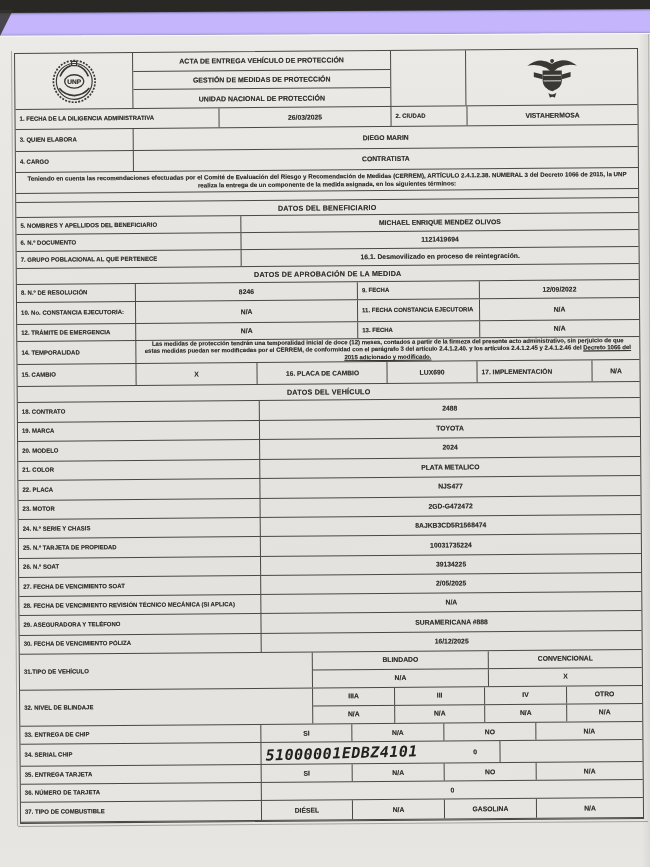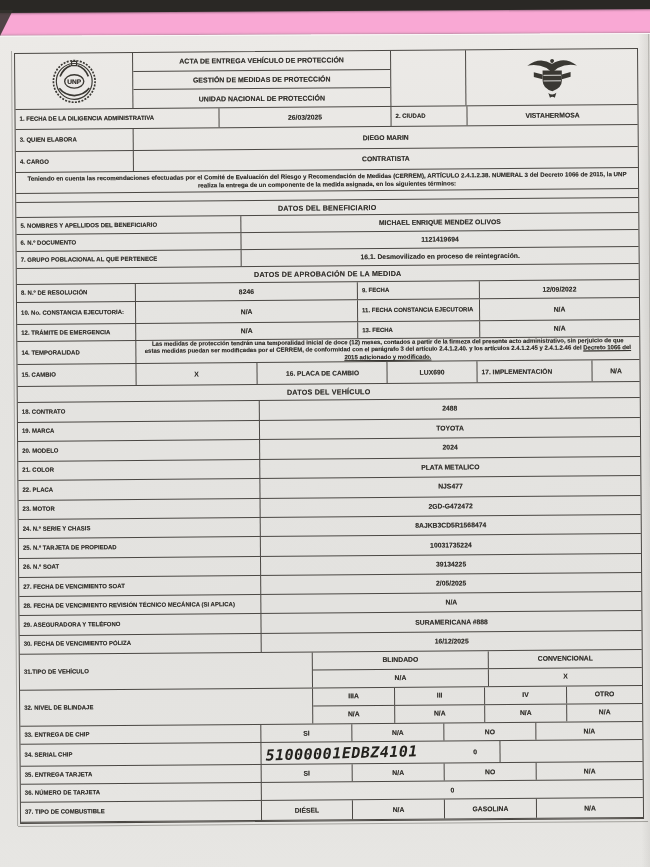--- a/index.html
+++ b/index.html
@@ -1,18 +1,18 @@
 <!DOCTYPE html>
 <html><head>
 <meta charset="utf-8">
 <style>
   html,body{margin:0;padding:0;}
   body{width:650px;height:867px;overflow:hidden;background:#d8d6d2;
        font-family:"Liberation Sans",sans-serif;-webkit-font-smoothing:antialiased;}
-  .scene{position:relative;width:650px;height:709px;background:#f9a8d4;}
+  .scene{position:relative;width:650px;height:709px;background:#c4b5fd;}
   .top-dark{position:absolute;top:-8px;left:-6px;width:664px;height:19px;
             background:#29272400;background:#2a2825;transform:rotate(-0.35deg);box-shadow:0 1px 2px rgba(0,0,0,.35);}
   .corner-dark{position:absolute;top:10px;left:0;width:13px;height:26px;background:#34312d;
                clip-path:polygon(0 0,100% 0,0 100%);opacity:.85;}
   .paper{position:absolute;top:33px;left:-4px;width:660px;height:840px;
          background:linear-gradient(180deg,#eceae7 0%,#e5e4e1 30%,#e3e2df 70%,#e7e6e3 100%);
          border-top:1px solid rgba(255,255,255,.8);box-shadow:0 -1px 2px rgba(90,88,84,.35);
          transform:rotate(-0.25deg);transform-origin:top right;}
   .paper-shade{position:absolute;top:0;right:0;width:18px;height:100%;
                background:linear-gradient(90deg,rgba(0,0,0,0),rgba(110,107,101,.22));}

